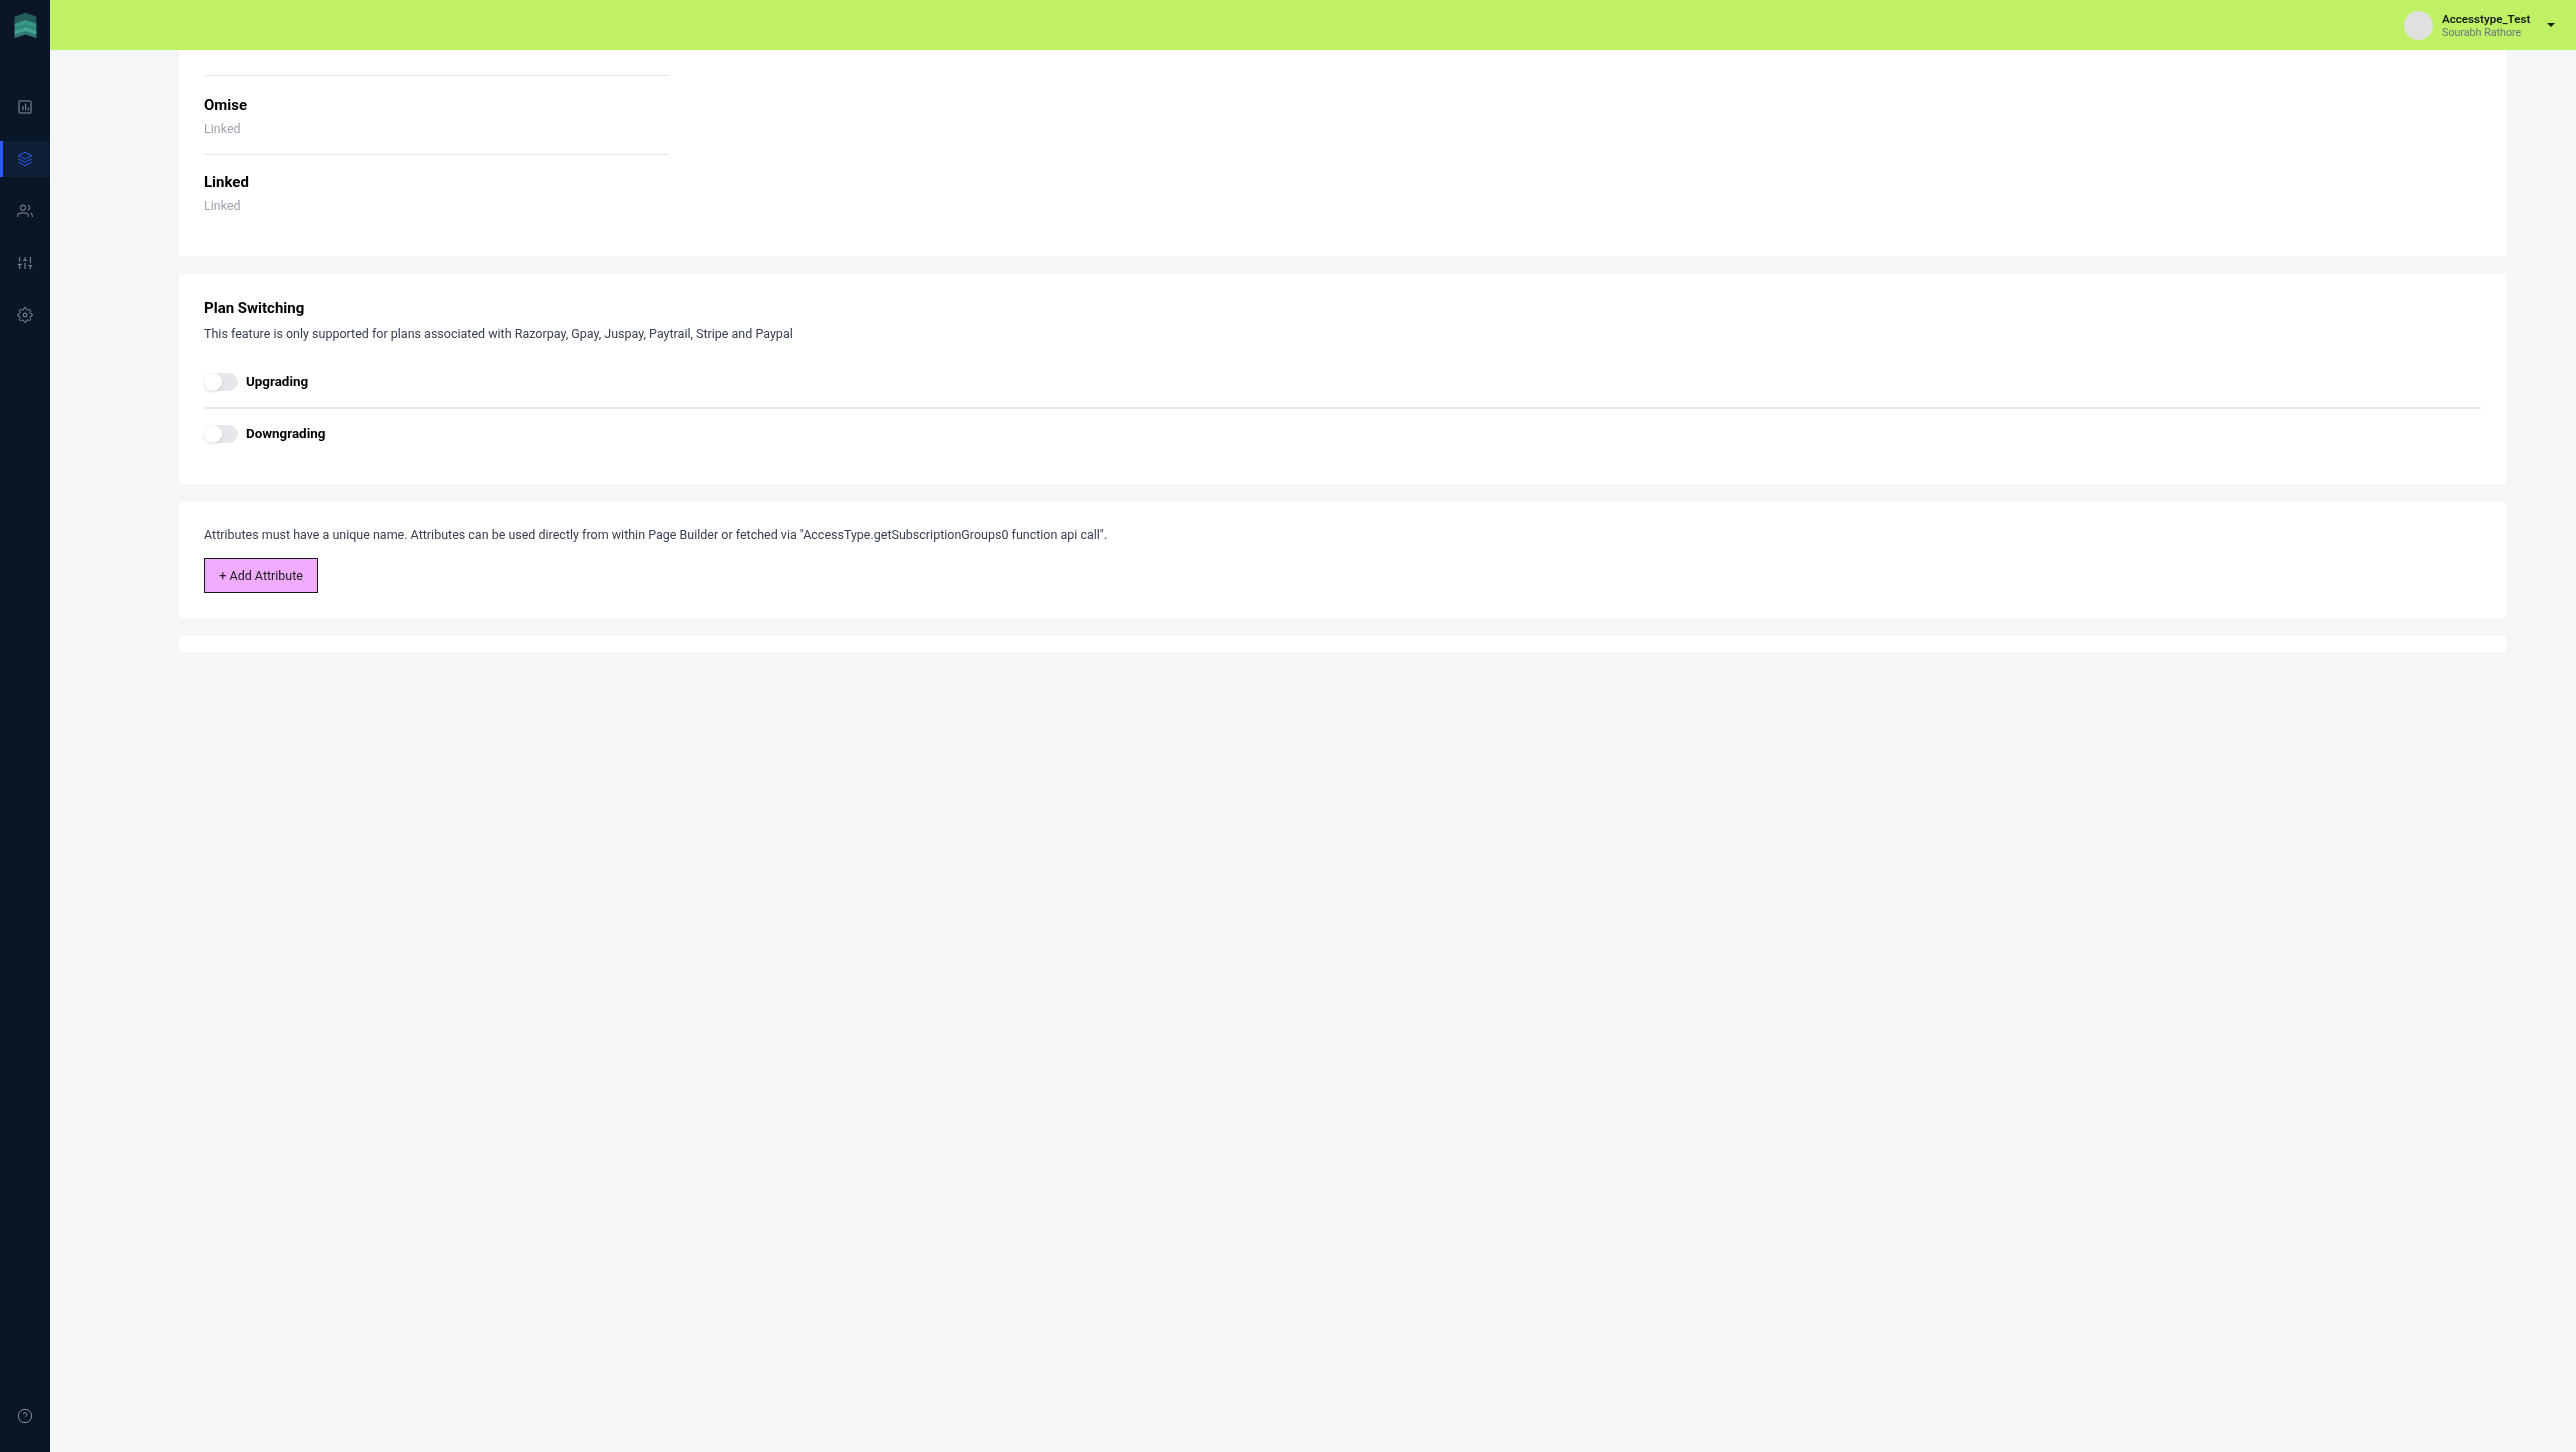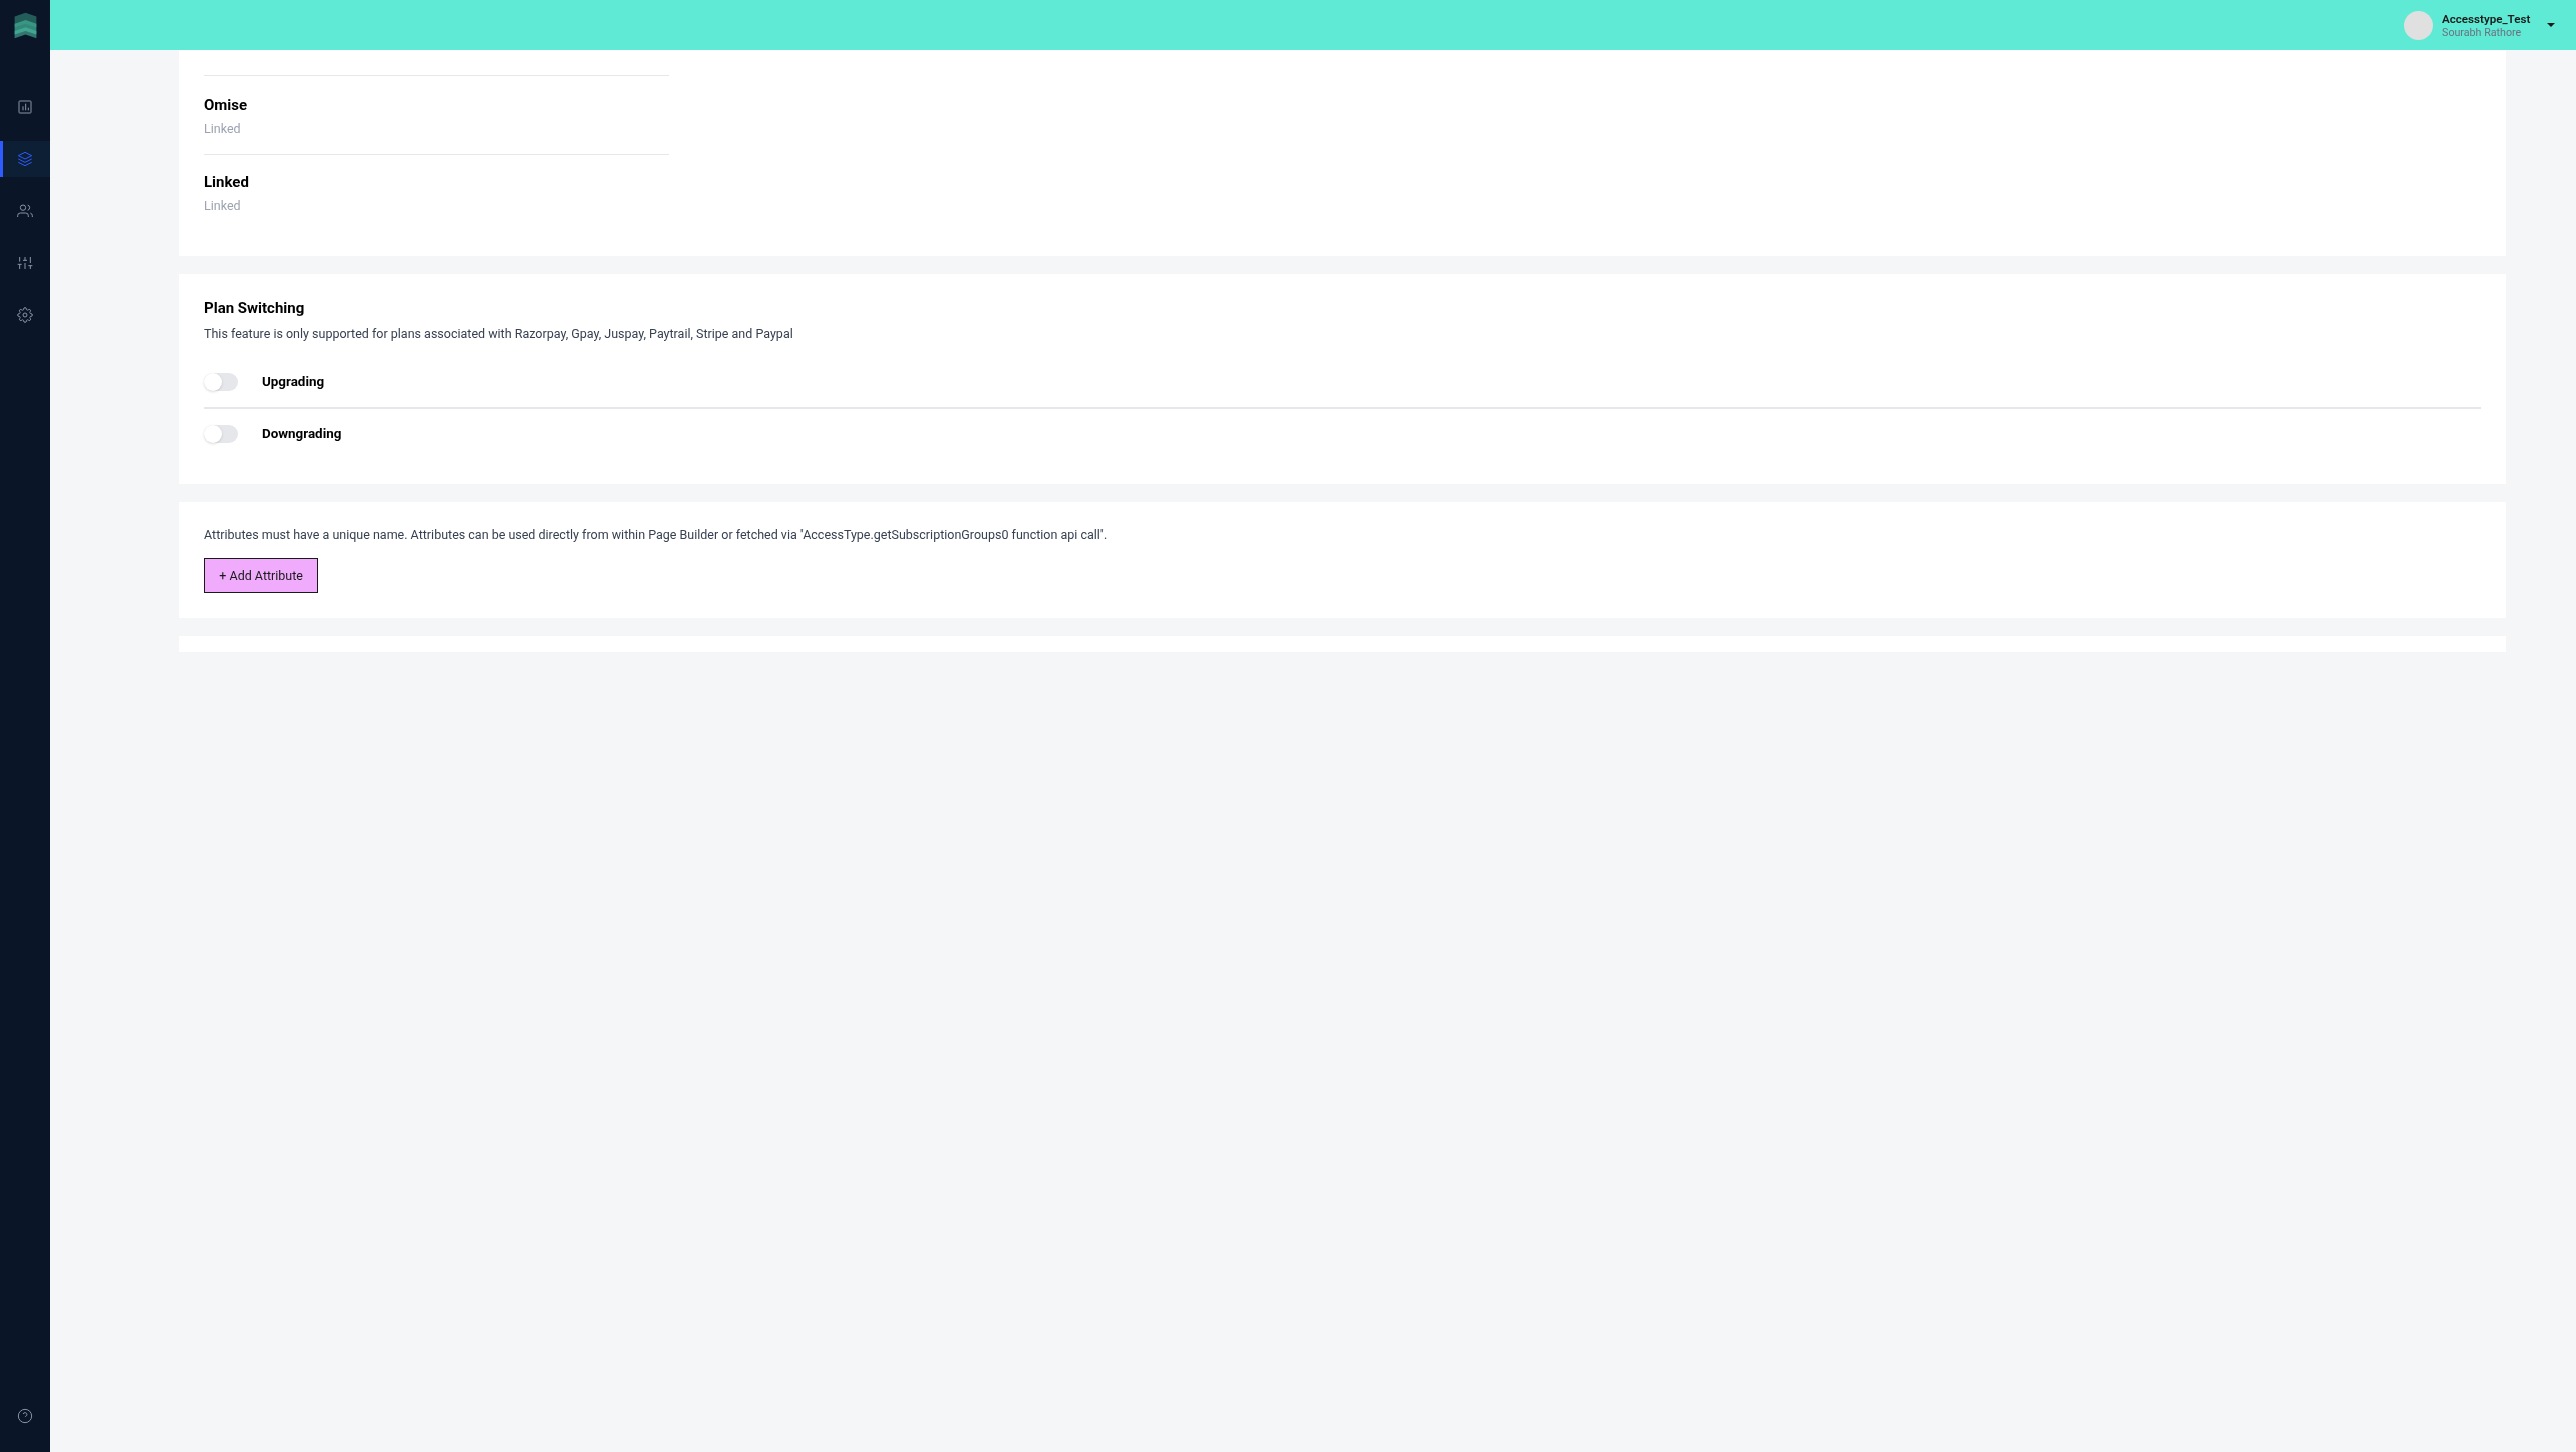--- a/index.html
+++ b/index.html
@@ -96,21 +96,21 @@
       justify-content: center;
       cursor: pointer;
     }
     
     .header {
       position: fixed;
       top: 0;
       left: 50px;
       right: 0;
       height: 50px;
-      background: #5eead4;
+      background: #bef264;
       display: flex;
       align-items: center;
       justify-content: flex-end;
       padding: 0 21.5px;
       z-index: 50;
     }
     
     .user-menu {
       display: flex;
       align-items: center;
@@ -198,21 +198,21 @@
     .section-description {
       font-size: 12.5px;
       color: #374151;
       margin-bottom: 16px;
     }
     
     .toggle-row {
       display: flex;
       align-items: center;
       padding: 16px 0;
-      gap: 24px;
+      gap: 8px;
     }
     
     .toggle-divider {
       height: 0.9px;
       background: #e5e7eb;
       width: 100%;
     }
     
     .toggle {
       width: 34px;

